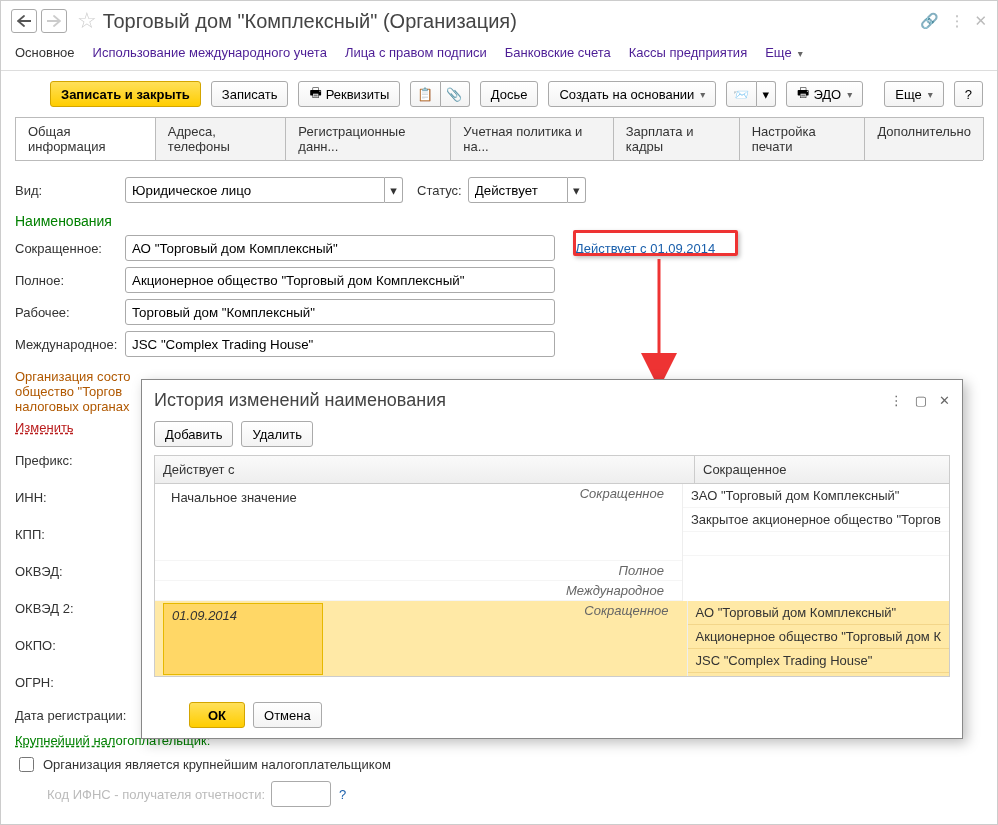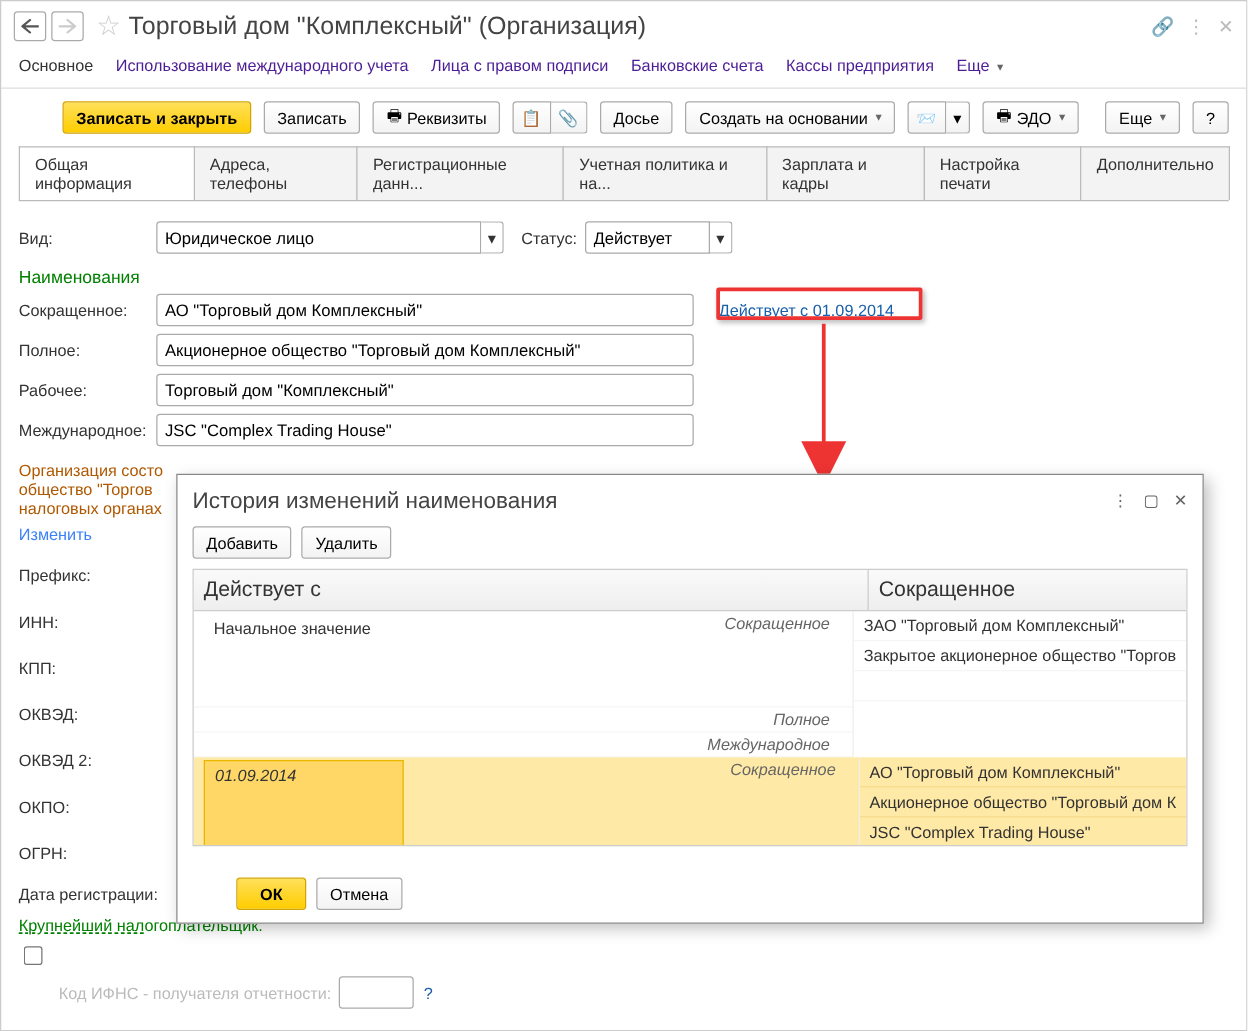--- a/index.html
+++ b/index.html
@@ -32,31 +32,31 @@
 .row label { width: 110px; color: #333; }
 .input { height: 26px; border: 1px solid #aaa; border-radius: 3px; padding: 0 6px; background: #fff; }
 .combo { display: flex; }
 .combo .input { border-radius: 3px 0 0 3px; }
 .combo .ddbtn { width: 18px; height: 26px; border: 1px solid #aaa; border-left: none; border-radius: 0 3px 3px 0; display: flex; align-items: center; justify-content: center; cursor: pointer; background: #fff; }
 .section-title { color: #008000; margin: 10px 0 4px 0; font-size: 14px; }
 .link-boxed { color: #1a5fab; text-decoration: underline; cursor: pointer; }
 .redbox { border: 3px solid #e33; position: absolute; left: 572px; top: 229px; width: 165px; height: 26px; border-radius: 2px; box-shadow: 2px 2px 4px rgba(0,0,0,0.25); }
 .arrow-svg { position: absolute; top: 250px; left: 590px; pointer-events: none; }
 .info-text { color: #b05800; margin-top: 12px; }
-.change-link { color: #3b82f6; text-decoration-style: dashed; cursor: pointer; display: inline-block; margin-top: 6px; }
+.change-link { color: #b91c1c; text-decoration: underline; text-decoration-style: dashed; cursor: pointer; display: inline-block; margin-top: 6px; }
 .field-label { color: #333; margin: 8px 0; }
 .modal { position: absolute; left: 140px; top: 378px; width: 822px; height: 360px; background: #fff; border: 1px solid #888; box-shadow: 4px 4px 12px rgba(0,0,0,0.25); z-index: 10; display: flex; flex-direction: column; }
 .modal-header { display: flex; align-items: center; padding: 10px 12px; }
 .modal-title { font-size: 18px; color: #444; }
 .modal-header .right { margin-left: auto; display: flex; gap: 12px; color: #666; }
 .modal-header .right span { cursor: pointer; }
 .modal-toolbar { display: flex; gap: 8px; padding: 0 12px 8px 12px; }
 .grid { border: 1px solid #ccc; margin: 0 12px; height: 222px; overflow: hidden; }
 .grid-header { display: flex; background: linear-gradient(#fafafa,#eee); border-bottom: 1px solid #ccc; }
-.grid-header div { padding: 6px 8px; font-size: 17px; }
+.grid-header div { padding: 6px 8px; font-size: 13px; }
 .col-date { width: 540px; border-right: 1px solid #ccc; }
 .col-name { flex: 1; }
 .grid-body { }
 .g-row { display: flex; }
 .g-cell-left { width: 540px; border-right: 1px solid #eee; }
 .g-cell-right { flex: 1; padding: 4px 8px; white-space: nowrap; overflow: hidden; text-overflow: ellipsis; }
 .sub-row { display: flex; padding: 2px 8px 2px 8px; }
 .sub-label { flex: 1; text-align: right; font-style: italic; color: #666; padding-right: 10px; }
 .date-cell { padding: 4px 8px; }
 .hl { background: #ffe9a6; }
@@ -182,20 +182,21 @@
     <div class="field-label" style="margin-top:22px">ОКВЭД 2:</div>
     <div class="field-label" style="margin-top:22px">ОКПО:</div>
     <div class="field-label" style="margin-top:22px">ОГРН:</div>
     <div class="field-label" style="margin-top:18px">Дата регистрации:</div>
 
     <div style="margin-top:10px">
       <span class="green-link">Крупнейший нал</span><span style="color:#008000">огоплательщик:</span>
     </div>
     <div class="checkbox-row">
       <input type="checkbox" style="">
+      <span>Организация является крупнейшим налогоплательщиком</span>
     </div>
     <div class="row disabled" style="margin-top:6px">
       <span style="margin-left:32px">Код ИФНС - получателя отчетности:</span>
       <input class="input" style="width: 60px; margin-left: 6px;" disabled="">
       <span style="color:#1a5fab;margin-left:8px">?</span>
     </div>
   </div>
 
   <div class="redbox"></div>
   <svg class="arrow-svg" width="150" height="150">

